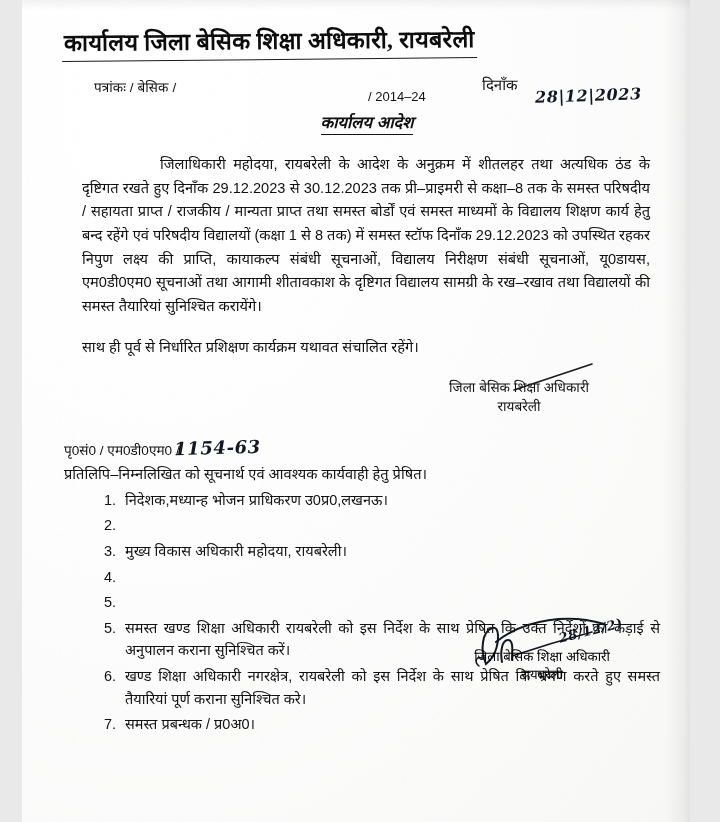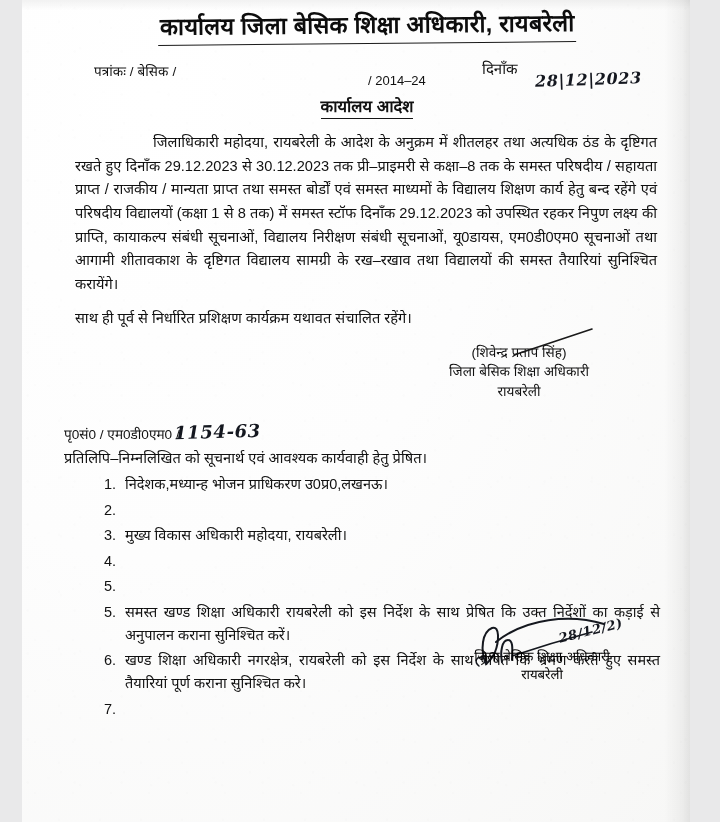--- a/index.html
+++ b/index.html
@@ -61,23 +61,24 @@
   #content {
     position: absolute;
     inset: 0;
     padding: 0 18px 0 40px;
     box-sizing: border-box;
     color: #111;
   }
 
   
   .letterhead {
-    text-align: center;
-    margin-top: 8px;
-    position: relative;
+    text-align: left;
+    margin-top: 24px;
+    position: relative;
+    font-family: Liberation Serif, serif;
   }
   .letterhead-title {
     display: inline-block;
     font-size: 23.5px;
     font-weight: 700;
     letter-spacing: .2px;
     color: #0d0d0d;
     padding: 0 2px 3px 2px;
     border-bottom: 1.6px solid #1a1a1a;
     transform: rotate(-0.55deg);
@@ -123,40 +124,41 @@
     left: 473px; top: 12px;
     font-size: 16px;
     transform: rotate(-2deg);
     white-space: nowrap;
   }
 
   
   .order-heading-wrap {
     text-align: center;
     margin-top: 2px;
+    font-style: italic;
   }
   .order-heading {
     display: inline-block;
     font-size: 16.5px;
     font-weight: 700;
     padding-bottom: 1px;
     border-bottom: 1.4px solid #141414;
     white-space: nowrap;
   }
 
   
   .body-text {
     margin: 12px 4px 0 2px;
     font-size: 14.6px;
     line-height: 1.62;
     text-align: justify;
     text-justify: inter-word;
     color: #101010;
   }
-  .body-text p { margin: 11px; }
+  .body-text p { margin: 18px; }
   .body-text p.indent { text-indent: 78px; }
 
   
   .sign-block {
     margin-top: 12px;
     margin-right: 28px;
     text-align: center;
     font-size: 13.6px;
     line-height: 1.42;
     width: 250px;
@@ -289,21 +291,20 @@
 
     <div class="body-text">
       <p class="indent">जिलाधिकारी महोदया, रायबरेली के आदेश के अनुक्रम में शीतलहर तथा अत्यधिक ठंड के दृष्टिगत रखते हुए दिनाँक 29.12.2023 से 30.12.2023 तक प्री–प्राइमरी से कक्षा–8 तक के समस्त परिषदीय / सहायता प्राप्त / राजकीय / मान्यता प्राप्त तथा समस्त बोर्डों एवं समस्त माध्यमों के विद्यालय शिक्षण कार्य हेतु बन्द रहेंगे एवं परिषदीय विद्यालयों (कक्षा 1 से 8 तक) में समस्त स्टॉफ दिनाँक 29.12.2023 को उपस्थित रहकर निपुण लक्ष्य की प्राप्ति, कायाकल्प संबंधी सूचनाओं, विद्यालय निरीक्षण संबंधी सूचनाओं, यू0डायस, एम0डी0एम0 सूचनाओं तथा आगामी शीतावकाश के दृष्टिगत विद्यालय सामग्री के रख–रखाव तथा विद्यालयों की समस्त तैयारियां सुनिश्चित करायेंगे।</p>
       <p>साथ ही पूर्व से निर्धारित प्रशिक्षण कार्यक्रम यथावत संचालित रहेंगे।</p>
     </div>
 
     <div class="sign-block">
       <svg class="sign-stroke" viewBox="0 0 84 30">
         <path d="M2 28 L80 2" stroke="#1a1a1a" stroke-width="1.6" fill="none" stroke-linecap="round"></path>
       </svg>
-      <div class="sign-name">(शिवेन्द्र प्रताप सिंह)</div>
       <div class="sign-desig">जिला बेसिक शिक्षा अधिकारी</div>
       <div class="sign-place">रायबरेली</div>
     </div>
 
     <div class="endorse">
       <div class="endorse-left">पृ0सं0 / एम0डी0एम0 /</div>
       <div class="endorse-number handwritten">1154-63</div>
     </div>
 
     <div class="endorse-copyline">प्रतिलिपि–निम्नलिखित को सूचनार्थ एवं आवश्यक कार्यवाही हेतु प्रेषित।</div>
@@ -329,20 +330,21 @@
         <li>
           <span class="num">5.</span>
           <span class="txt">समस्त खण्ड शिक्षा अधिकारी रायबरेली को इस निर्देश के साथ प्रेषित कि उक्त निर्देशों का कड़ाई से अनुपालन कराना सुनिश्चित करें।</span>
         </li>
         <li>
           <span class="num">6.</span>
           <span class="txt">खण्ड शिक्षा अधिकारी नगरक्षेत्र, रायबरेली को इस निर्देश के साथ प्रेषित कि भ्रमण करते हुए समस्त तैयारियां पूर्ण कराना सुनिश्चित करे।</span>
         </li>
         <li>
           <span class="num">7.</span>
+          <span class="txt">समस्त प्रबन्धक / प्र0अ0।</span>
         </li>
       </ol>
 
   </div>
 
   <div class="bottom-sign">
     <svg class="scribble" viewBox="0 0 180 58">
       <path d="M20 52 C14 38, 16 20, 26 16 C34 13, 33 30, 29 40 C26 48, 22 50, 20 52 Z" stroke="#15181f" stroke-width="2" fill="none" stroke-linecap="round"></path>
       <path d="M36 50 C34 40, 36 28, 42 28 C48 28, 46 40, 46 48" stroke="#15181f" stroke-width="2" fill="none" stroke-linecap="round"></path>
       <path d="M30 30 C60 6, 104 2, 138 12" stroke="#15181f" stroke-width="2.1" fill="none" stroke-linecap="round"></path>

